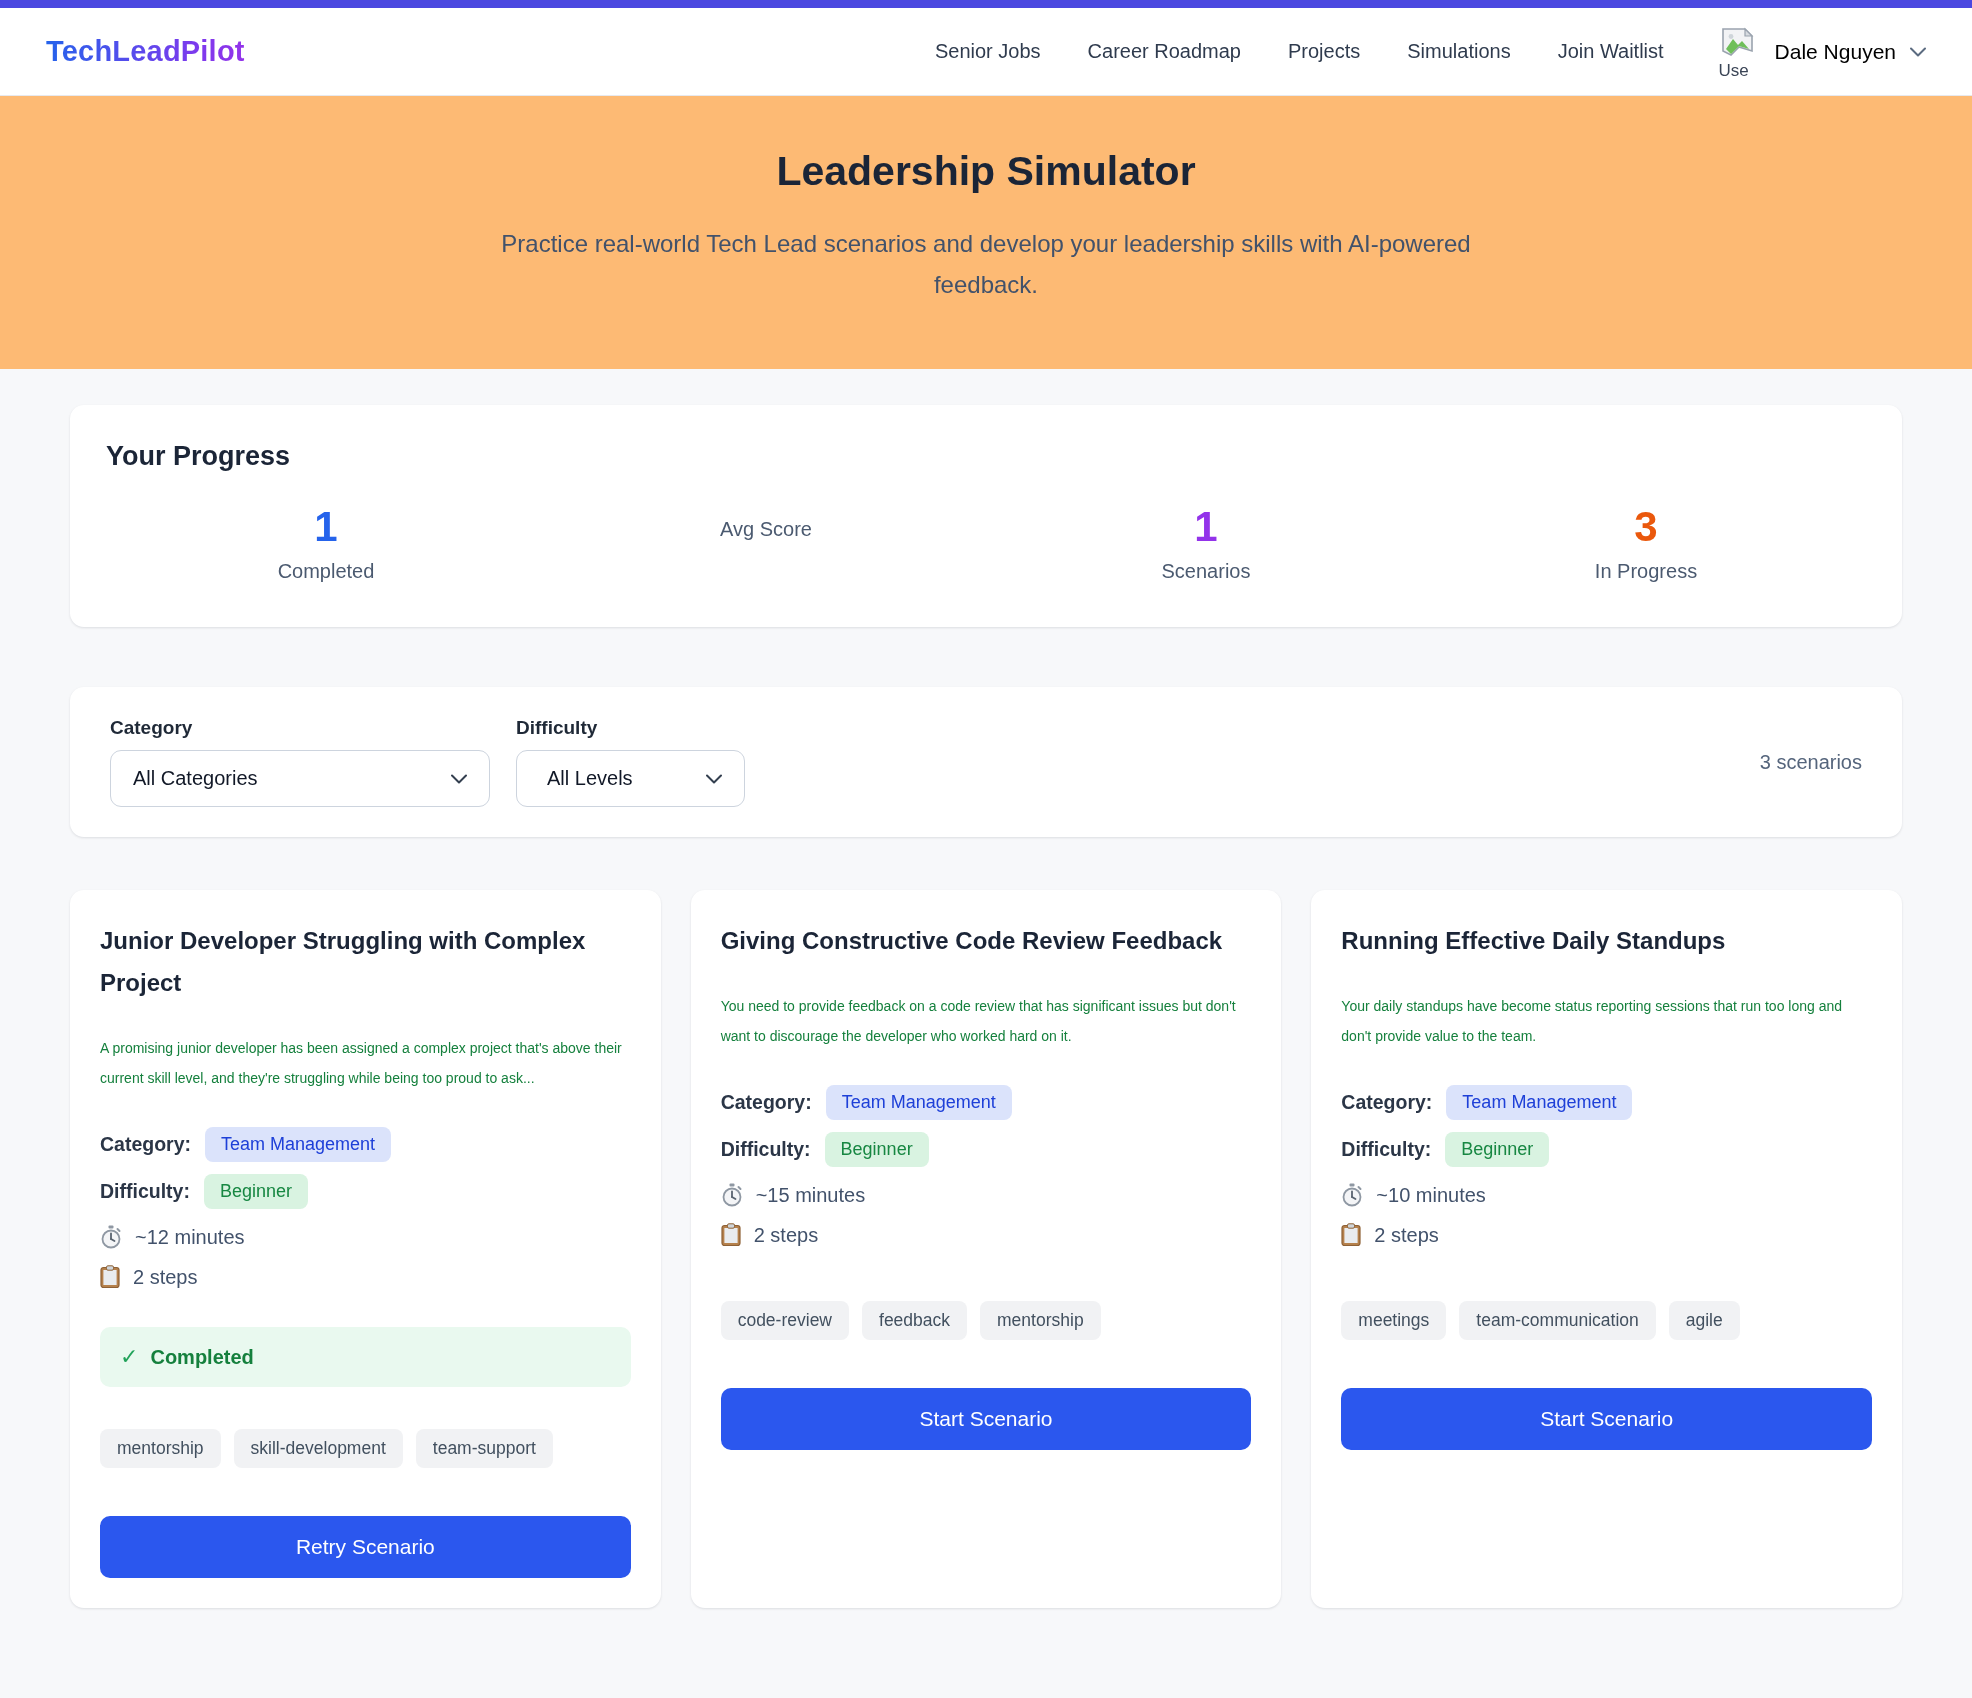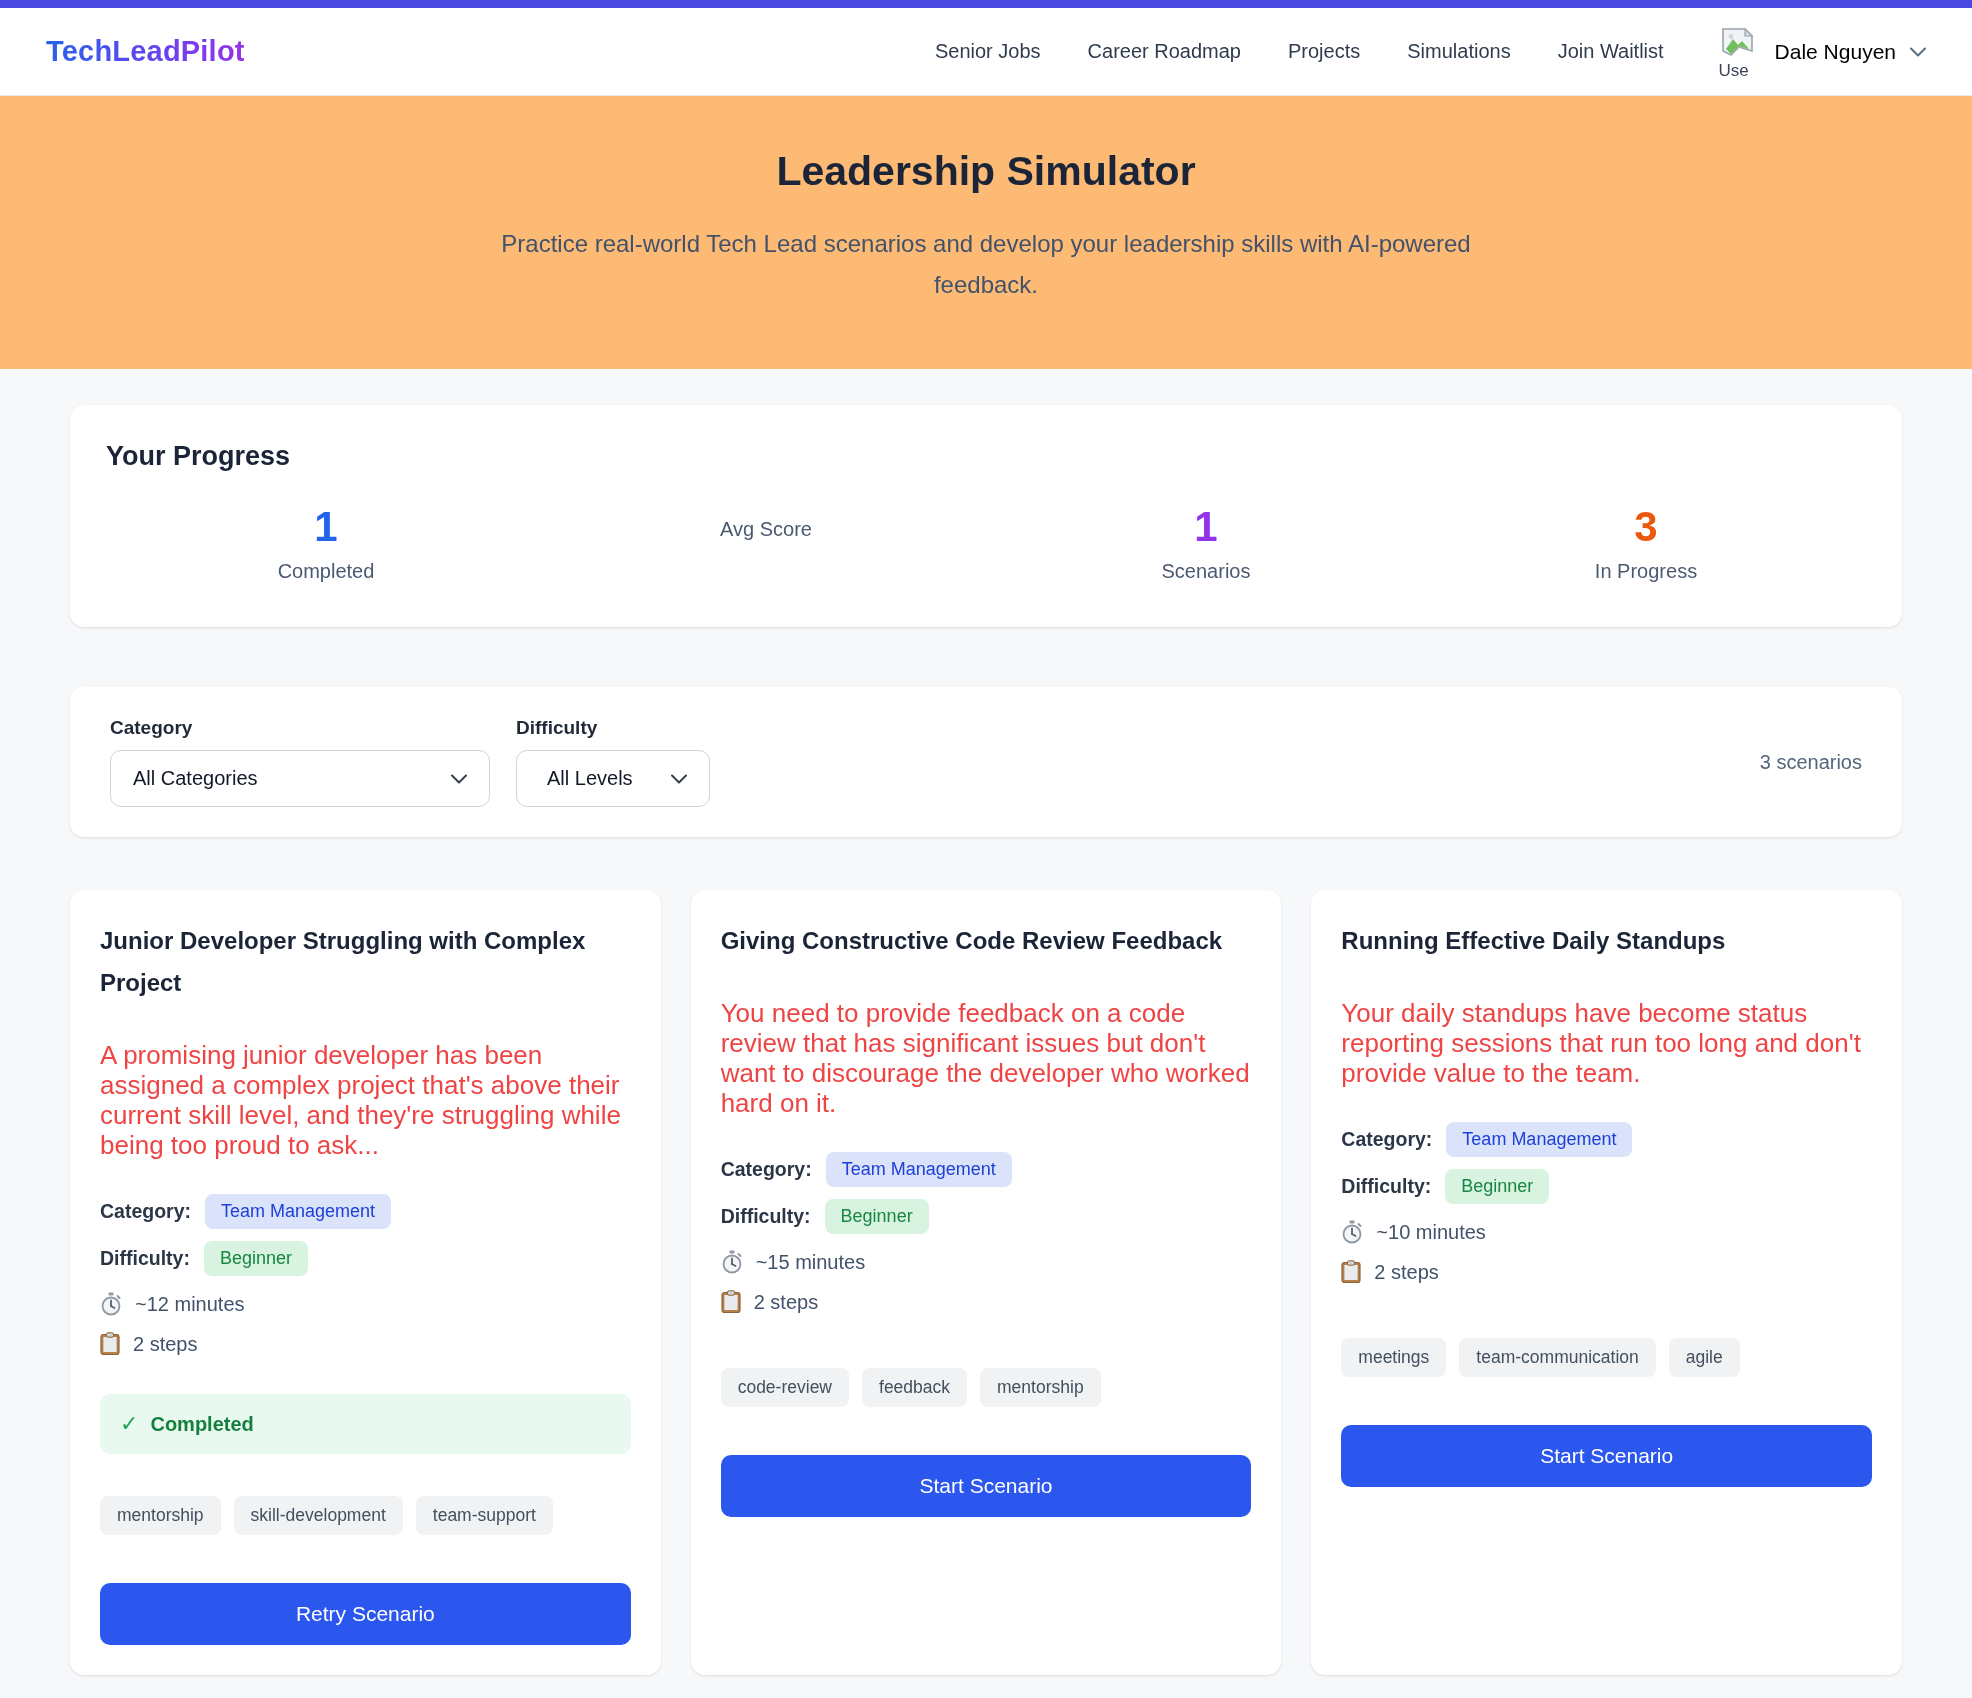--- a/index.html
+++ b/index.html
@@ -54,28 +54,28 @@
   
   .filter-card { margin-top:60px; padding:30px 40px; display:flex; align-items:center; }
   .filter-group { margin-right:26px; }
   .filter-label { font-size:19px; font-weight:600; color:#1f2937; margin-bottom:11px; }
   .select {
     height:57px; border:1.5px solid #cdd4de; border-radius:11px; background:#fff;
     display:flex; align-items:center; padding:0 22px; font-size:20px; color:#111827;
     cursor:pointer;
   }
   .select-cat { width:380px; }
-  .select-diff { width:194px;padding-left:30px; }
+  .select-diff { width:229px;padding-left:30px; }
   .select .sel-text { flex:1; }
   .scenario-count { margin-left:auto; font-size:20px; color:#55657c; }
   
   .cards { margin-top:53px; display:grid; grid-template-columns:repeat(3,1fr); gap:30px; }
   .scenario-card { padding:30px; display:flex; flex-direction:column; align-items:stretch;gap:12px; }
   .sc-title { font-size:24px; font-weight:700; color:#1b2537; line-height:42px; }
-  .sc-desc { margin-top:24px; font-size:26px; line-height:30px; color:#ef4444; }
+  .sc-desc { margin-top:17px; font-size:14px; line-height:30px; color:#15803d; }
   .sc-meta { margin-top:22px; }
   .meta-row { display:flex; align-items:center; margin-bottom:12px; }
   .meta-key { font-size:19.5px; font-weight:700; color:#2b3647; margin-right:14px; }
   .pill { display:inline-block; border-radius:8px; padding:7px 16px; font-size:18px; font-weight:500; }
   .pill-category { background:#dbe3fb; color:#1e40d8; }
   .pill-difficulty { background:#d9f3e1; color:#178742; }
   .icon-row { display:flex; align-items:center; gap:13px; margin-top:16px; font-size:20px; color:#42526b; }
   .completed-banner {
     margin-top:26px; background:#e9f9ef; border-radius:10px; padding:17px 20px;
     display:flex; align-items:center; gap:12px;

